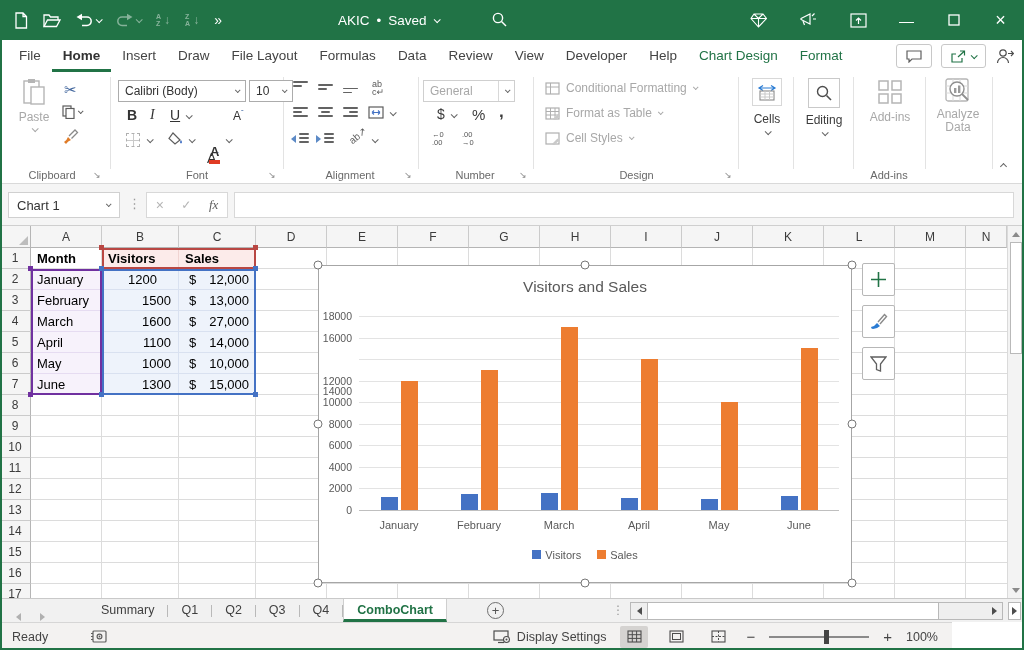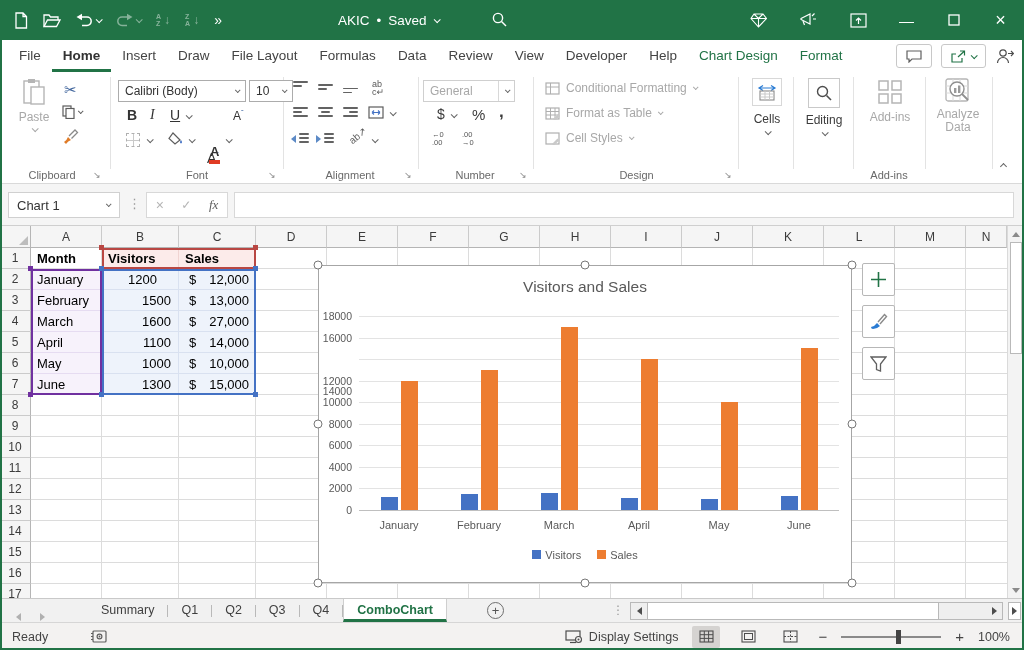--- a/index.html
+++ b/index.html
@@ -95,21 +95,21 @@
   .stab.active { background:#fff; color:#217346; font-weight:bold; border-bottom:3px solid #217346; border-left:1px solid #cfcfcf; border-right:1px solid #cfcfcf; }
   .tsep { width:1px; height:12px; background:#b9b9b9; align-self:center; }
   .addsheet { position:absolute; left:487px; top:3px; width:17px; height:17px; border:1px solid #6f6f6f; border-radius:50%; color:#555; font-size:13px; line-height:15px; text-align:center; }
   .tdots { position:absolute; left:612px; top:4px; color:#9a9a9a; font-size:12px; }
   .hscroll { position:absolute; left:630px; top:3px; width:373px; height:18px; border:1px solid #b9b9b9; background:#efefef; display:flex; }
   .harrow { width:16px; height:100%; display:flex; align-items:center; justify-content:center; }
   .hthumb { width:292px; height:100%; background:#fff; border-left:1px solid #b9b9b9; border-right:1px solid #b9b9b9; }
   .hext { position:absolute; left:1008px; top:3px; width:13px; height:18px; border:1px solid #b9b9b9; background:#fff; display:flex; align-items:center; justify-content:center; }
 
   
-  .status { position:absolute; left:0; top:622px; width:1024px; height:28px; background:#f3f2f1; border-top:1px solid #d6d6d6; font-size:12.5px; color:#444; }
+  .status { position:absolute; left:0; top:622px; width:952px; height:28px; background:#f3f2f1; border-top:1px solid #d6d6d6; font-size:12.5px; color:#444; }
   .st-left { position:absolute; left:12px; top:0; height:27px; display:flex; align-items:center; gap:42px; }
   .st-right { position:absolute; right:14px; top:0; height:27px; display:flex; align-items:center; gap:14px; }
   .viewic { width:28px; height:22px; display:flex; align-items:center; justify-content:center; border-radius:2px; }
   .viewic.on { background:#d5d3d1; }
   .zoomtrack { position:relative; width:100px; height:2px; background:#8a8a8a; }
   .zoomthumb { position:absolute; left:55px; top:-6px; width:5px; height:14px; background:#444; }
 </style>
 </head>
 <body>
 

